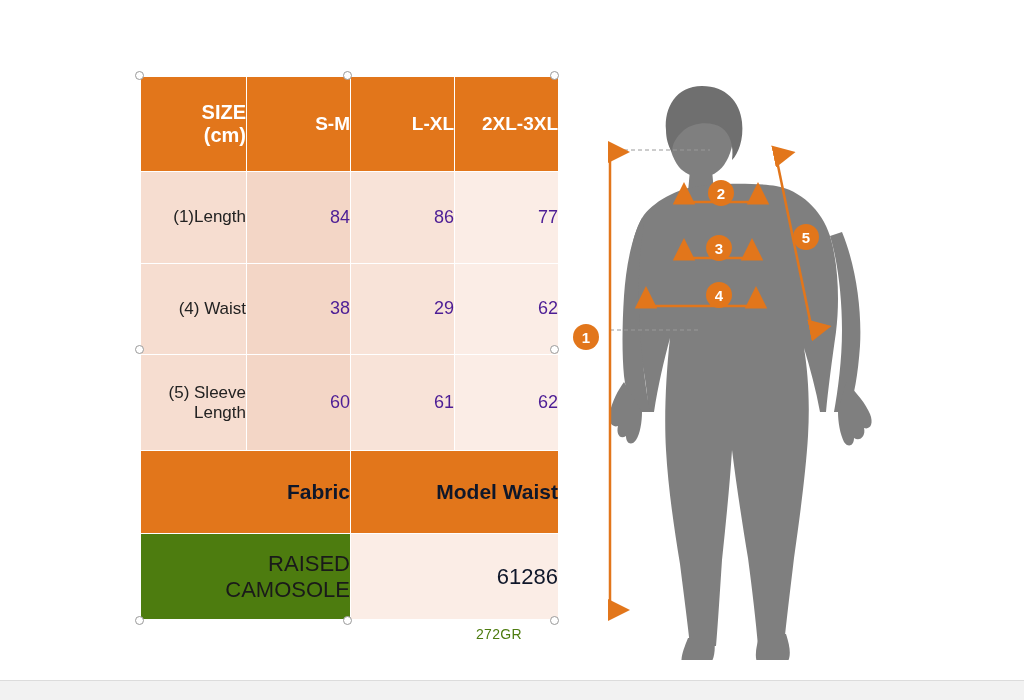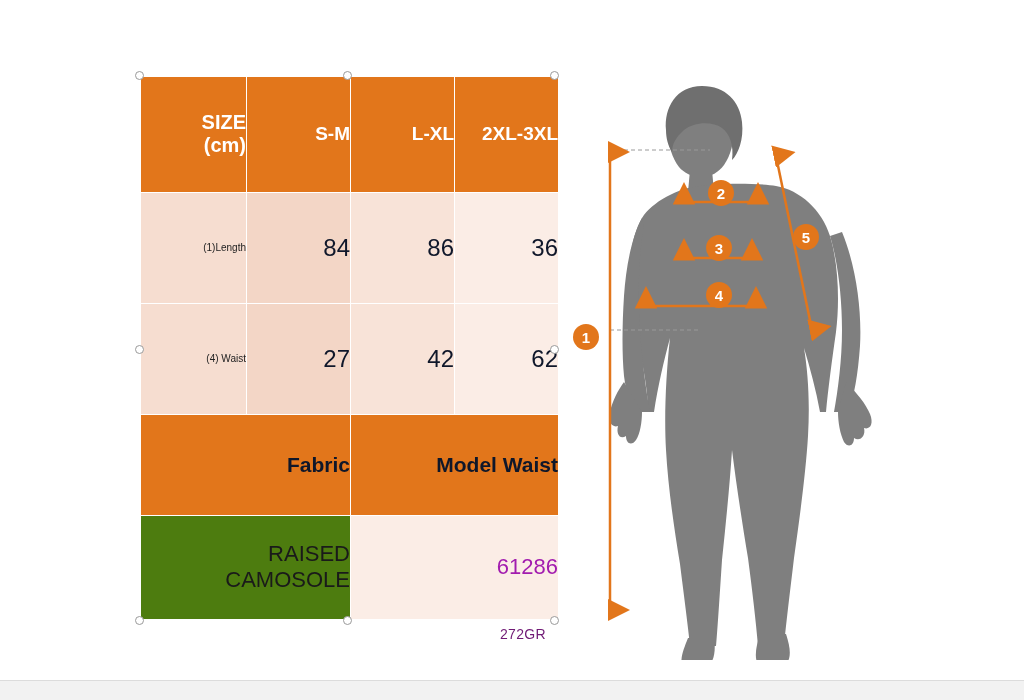--- a/index.html
+++ b/index.html
@@ -57,64 +57,64 @@
     font-weight: bold;
     font-size: 19px;
   }
   .hdr.size-cell {
     font-size: 20px;
     line-height: 1.15;
   }
   .rowlabel {
     background: #F6DDD0;
     color: #222222;
-    font-size: 10px;
+    font-size: 17px;
     text-align: center;
   }
   .val {
-    color: #0f172a;
-    font-size: 24px;
+    color: #4c1d95;
+    font-size: 18px;
   }
   .val.c1 { background: #F3D6C6; }
   .val.c2 { background: #F8E3D8; }
   .val.c3 { background: #FBEDE6; }
   .fabric-hdr {
     background: #E2761B;
     color: #0f172a;
     font-weight: bold;
     font-size: 21px;
   }
   .fabric-val {
     background: #4d7c0f;
     color: #1a1a1a;
     font-size: 22px;
   }
   .model-val {
     background: #FBEDE6;
-    color: #a21caf;
+    color: #0f172a;
     font-size: 22px;
   }
 
   
   .handle {
     position: absolute;
     width: 9px;
     height: 9px;
     border-radius: 50%;
     background: #ffffff;
     border: 1px solid #9a9a9a;
     box-sizing: border-box;
   }
 
   .code-label {
     position: absolute;
-    left: 500px;
+    left: 476px;
     top: 626px;
     font-size: 14px;
-    color: #701a75;
+    color: #4d7c0f;
     letter-spacing: 0.3px;
   }
 
   
   .figure-area {
     position: absolute;
     left: 580px;
     top: 30px;
     width: 420px;
     height: 630px;
@@ -149,32 +149,38 @@
         </th>
         <th class="hdr" style="width:103px;">S-M</th>
         <th class="hdr" style="width:103px;">L-XL</th>
         <th class="hdr" style="width:103px;">2XL-3XL</th>
       </tr>
 
       <tr style="height:66px;">
         <td class="rowlabel">(1)Length</td>
         <td class="val c1">84</td>
         <td class="val c2">86</td>
-        <td class="val c3">36</td>
+        <td class="val c3">77</td>
       </tr>
 
 
       <tr style="height:66px;">
         <td class="rowlabel">(4) Waist</td>
-        <td class="val c1">27</td>
-        <td class="val c2">42</td>
+        <td class="val c1">38</td>
+        <td class="val c2">29</td>
         <td class="val c3">62</td>
       </tr>
 
 
+      <tr style="height:70px;">
+        <td class="rowlabel">(5) Sleeve Length</td>
+        <td class="val c1">60</td>
+        <td class="val c2">61</td>
+        <td class="val c3">62</td>
+      </tr>
 
       <tr style="height:60px;">
         <td class="fabric-hdr" colspan="2">Fabric</td>
         <td class="fabric-hdr" colspan="2">Model Waist</td>
       </tr>
 
       <tr style="height:62px;">
         <td class="fabric-val" colspan="2">RAISED CAMOSOLE</td>
         <td class="model-val" colspan="2">61286</td>
       </tr>

